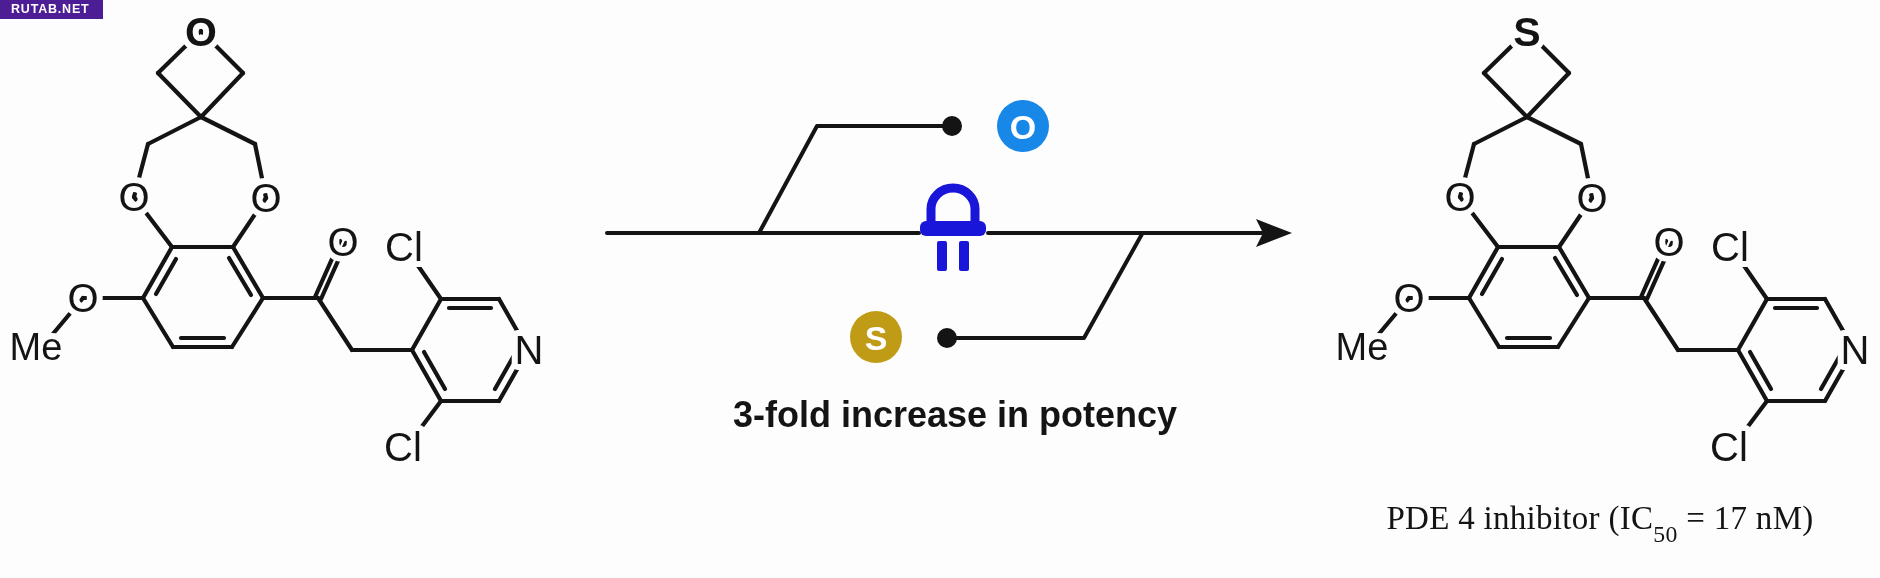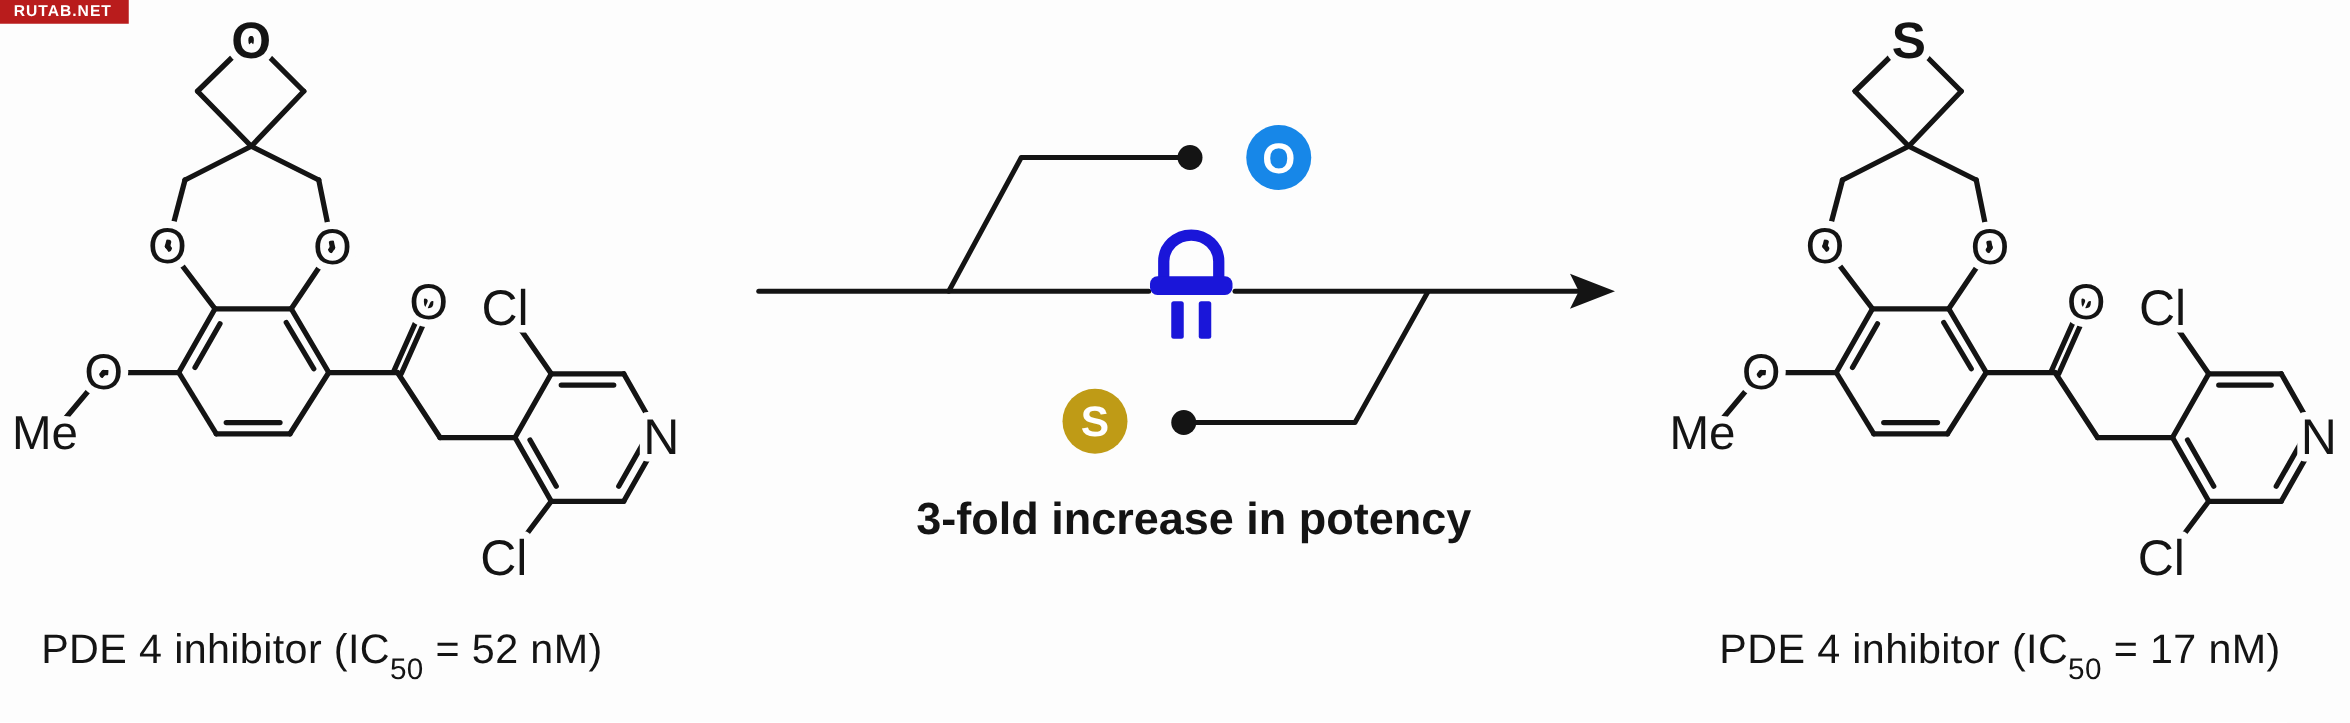--- a/index.html
+++ b/index.html
@@ -21,28 +21,28 @@
     font-family:"Liberation Sans",sans-serif;font-size:34px;font-weight:700;
     fill:#ffffff;text-anchor:middle;dominant-baseline:central;stroke:none;
   }
   .wire{stroke:#141414;stroke-width:4;fill:none;stroke-linecap:round;stroke-linejoin:round;}
   .caption{
     position:absolute;top:500px;font-size:33px;color:#141414;
     text-align:center;white-space:nowrap;letter-spacing:0.3px;
   }
   .caption sub{font-size:0.72em;position:relative;bottom:-0.22em;}
   .caption--left{left:15px;width:485px;}
-  .caption--right{left:1345px;width:510px;}
+  .caption--right{left:1345px;width:510px;font-family:Liberation Serif, serif;}
   .annotation{
     position:absolute;left:710px;top:394px;width:490px;text-align:center;
     font-size:36px;font-weight:700;color:#141414;white-space:nowrap;
   }
   .watermark{
     position:absolute;left:0;top:0;height:19px;line-height:19px;
-    background:#b91c1c;color:#fff;font-size:12.5px;font-weight:700;
+    background:#4c1d95;color:#fff;font-size:12.5px;font-weight:700;
     padding:0 13px 0 11px;letter-spacing:0.8px;
   }
 </style>
 </head>
 <body>
 
 <div class="stage">
 
   <svg width="1880" height="578" viewBox="0 0 1880 578">
     <defs>
@@ -141,23 +141,20 @@
       <circle cx="947" cy="338" r="10" fill="#141414"></circle>
       <polyline class="wire" points="957,338 1084,338 1142,234"></polyline>
 
       <line class="wire" x1="988" y1="233" x2="1262" y2="233"></line>
       <polygon points="1292,233 1256,219 1263,233 1256,247" fill="#141414"></polygon>
     </g>
   </svg>
 
   <div class="watermark">RUTAB.NET</div>
 
-  <div class="caption caption--left">
-    <span>PDE 4 inhibitor (IC</span><sub>50</sub><span> = 52 nM)</span>
-  </div>
 
   <div class="caption caption--right">
     <span>PDE 4 inhibitor (IC</span><sub>50</sub><span> = 17 nM)</span>
   </div>
 
   <div class="annotation">3-fold increase in potency</div>
 
 </div>
 
 </body></html>

